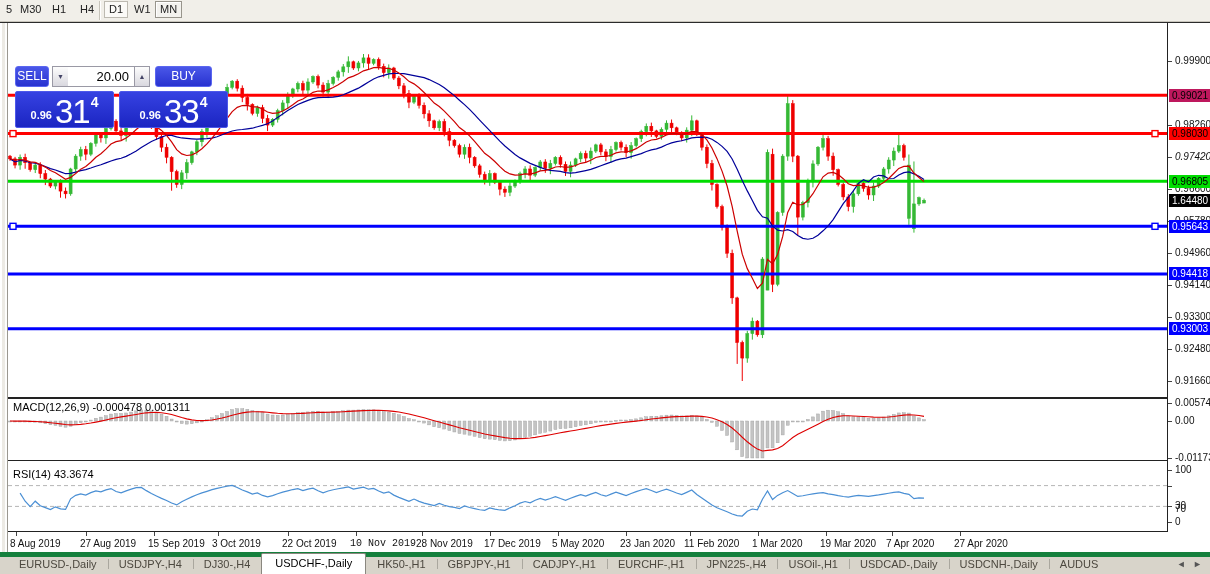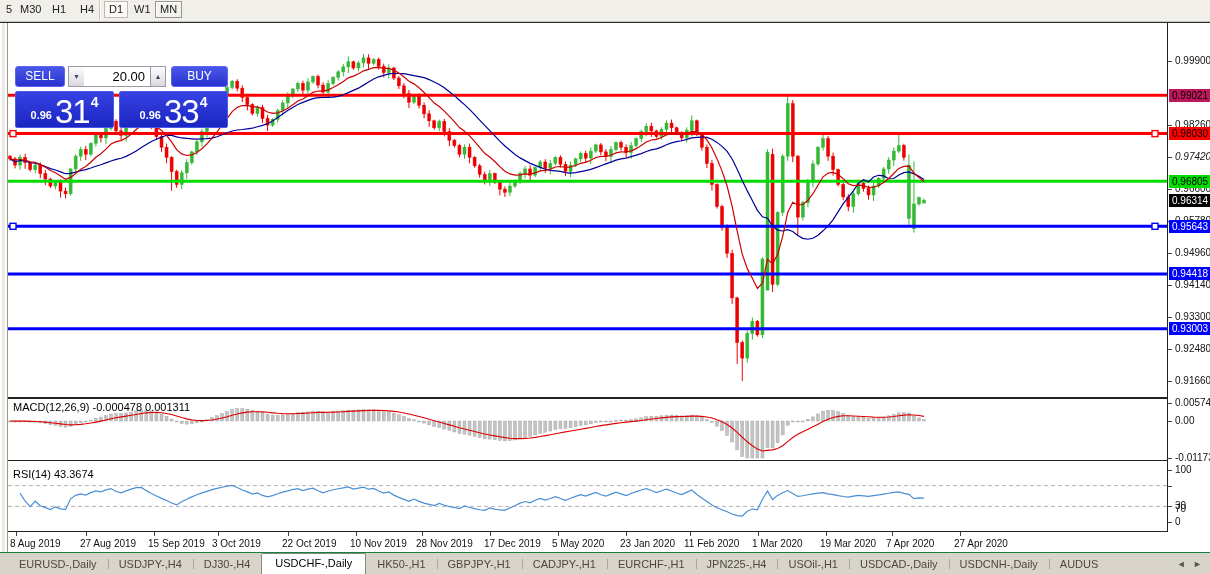--- a/index.html
+++ b/index.html
@@ -30,34 +30,34 @@
   .atext{position:absolute;left:7px;font-size:10px;color:#111;white-space:nowrap}
   .plab{position:absolute;left:1px;width:41px;height:13px;line-height:13px;font-size:10px;padding-left:3px;box-sizing:border-box;z-index:2;white-space:nowrap}
   
   .dates{position:absolute;left:8px;top:509px;width:1159px;height:20px;background:#fff;overflow:hidden}
   .dtick{position:absolute;top:0;width:1px;height:4px;background:#444}
   .dlab{position:absolute;top:6px;font-size:10px;color:#111;white-space:nowrap}
   
   .tpanel{position:absolute;left:15px;top:43px;width:213px;z-index:6}
   .trow{display:flex;height:21px}
   .bluebtn{background:linear-gradient(#4a57e8,#2832d0);border:1px solid #5a66f0;border-radius:3px;color:#fff;font-size:12px;text-align:center;line-height:19px;box-sizing:border-box;cursor:pointer}
-  .sellbtn{width:50px}
+  .sellbtn{width:34px}
   .buybtn{width:57px;margin-left:5px}
   .spin{width:16px;background:linear-gradient(#fdfdfd,#d9d8df);border:1px solid #9a99a5;font-size:7px;color:#446;text-align:center;line-height:19px;box-sizing:border-box;cursor:pointer}
   .spin.dn{margin-left:3px;border-right:none}
   .vol{width:66px;background:#fff;border:1px solid #9a99a5;border-left:none;border-right:none;font-size:13px;text-align:right;padding:0 5px;line-height:19px;color:#000;box-sizing:border-box;font-family:"Liberation Sans",sans-serif;outline:none}
   .tiles{display:flex;margin-top:4px}
   .tile{height:37px;border-radius:2px;background:linear-gradient(#3642e2,#1b25c2);border:1px solid #4d58ea;color:#fff;display:flex;align-items:flex-end;justify-content:center;padding-bottom:1px;box-sizing:border-box;cursor:pointer}
   .tile.sell{width:99px;margin-right:5px}
   .tile.buy{width:109px}
   .tprefix{font-size:11px;font-weight:bold;margin:0 3px 5px 0}
   .tbig{font-size:33px;line-height:29px;font-weight:400;letter-spacing:-1px}
   .tsup{font-size:14px;font-weight:bold;margin:0 0 16px 1px}
   
-  .tabs{position:absolute;left:0;top:552px;width:1210px;height:22px;background:#d8d4ca;border-top:1px solid #15803d;display:flex;align-items:flex-end;padding-left:8px;box-sizing:border-box}
+  .tabs{position:absolute;left:0;top:552px;width:1210px;height:22px;background:#d8d4ca;border-top:5px solid #15803d;display:flex;align-items:flex-end;padding-left:8px;box-sizing:border-box}
   .tab{font-size:11px;color:#4c483f;padding:3px 11px 4px;position:relative;white-space:nowrap;cursor:pointer}
   .tab+.tab::before{content:"";position:absolute;left:0;top:4px;bottom:5px;width:1px;background:#aaa79e}
   .tab.active{background:#fff;border:1px solid #8a877f;border-bottom:none;color:#000;padding:3px 13px 5px;z-index:2;border-radius:2px 2px 0 0}
   .tab.active::before{display:none}
   .tab.active+.tab::before{display:none}
   .tabarrows{margin-left:auto;padding:0 8px 5px 0;font-size:9px;color:#555;white-space:nowrap}
   .tabarrows span{margin-left:5px;cursor:pointer}
 </style>
 </head>
 <body>
@@ -1062,21 +1062,21 @@
       <div class="adash" style="top: 326.156px;"></div>
       <div class="atext" style="top: 320.156px;">0.92480</div>
       <div class="adash" style="top: 358px;"></div>
       <div class="atext" style="top: 352px;">0.91660</div>
       <div class="plab" style="top: 65.636px; background: #be185d; color: rgb(0, 0, 0);">0.99021</div>
       <div class="plab" style="top: 104.121px; background: rgb(255, 0, 0); color: rgb(0, 0, 0);">0.98030</div>
       <div class="plab" style="top: 151.694px; background: rgb(0, 221, 0); color: rgb(0, 0, 0);">0.96805</div>
       <div class="plab" style="top: 196.821px; background: rgb(0, 0, 255); color: rgb(255, 255, 255);">0.95643</div>
       <div class="plab" style="top: 244.393px; background: rgb(0, 0, 255); color: rgb(255, 255, 255);">0.94418</div>
       <div class="plab" style="top: 299.345px; background: rgb(0, 0, 255); color: rgb(255, 255, 255);">0.93003</div>
-      <div class="plab" style="top: 170.762px; background: rgb(0, 0, 0); color: rgb(255, 255, 255);">0.96314</div>
+      <div class="plab" style="top: 170.762px; background: rgb(0, 0, 0); color: rgb(255, 255, 255);">1.64480</div>
       <div class="adash" style="top: 379.849px;"></div>
       <div class="atext" style="top: 373.849px;">0.005744</div>
       <div class="adash" style="top: 398px;"></div>
       <div class="atext" style="top: 392px; text-align: right;">0.00</div>
       <div class="adash" style="top: 435.092px;"></div>
       <div class="atext" style="top: 429.092px;">-0.011738</div>
       <div class="adash" style="top: 447px;"></div>
       <div class="atext" style="top: 441px;">100</div>
       <div class="adash" style="top: 462.6px;"></div>
       <div class="atext" style="top: 456.6px; margin-top: 23px;">70</div>
@@ -1090,21 +1090,21 @@
       <div class="dlab" style="left: 2px;">8 Aug 2019</div>
       <div class="dtick" style="left: 78px;"></div>
       <div class="dlab" style="left: 72px;">27 Aug 2019</div>
       <div class="dtick" style="left: 146px;"></div>
       <div class="dlab" style="left: 140px;">15 Sep 2019</div>
       <div class="dtick" style="left: 210px;"></div>
       <div class="dlab" style="left: 204px;">3 Oct 2019</div>
       <div class="dtick" style="left: 280px;"></div>
       <div class="dlab" style="left: 274px;">22 Oct 2019</div>
       <div class="dtick" style="left: 348px;"></div>
-      <div class="dlab" style="left: 342px;">10 Nov 2019</div>
+      <div class="dlab" style="left: 342px; font-family: Liberation Mono, monospace;">10 Nov 2019</div>
       <div class="dtick" style="left: 414px;"></div>
       <div class="dlab" style="left: 408px;">28 Nov 2019</div>
       <div class="dtick" style="left: 482px;"></div>
       <div class="dlab" style="left: 476px;">17 Dec 2019</div>
       <div class="dtick" style="left: 550px;"></div>
       <div class="dlab" style="left: 544px;">5 May 2020</div>
       <div class="dtick" style="left: 618px;"></div>
       <div class="dlab" style="left: 612px;">23 Jan 2020</div>
       <div class="dtick" style="left: 682px;"></div>
       <div class="dlab" style="left: 676px;">11 Feb 2020</div>

